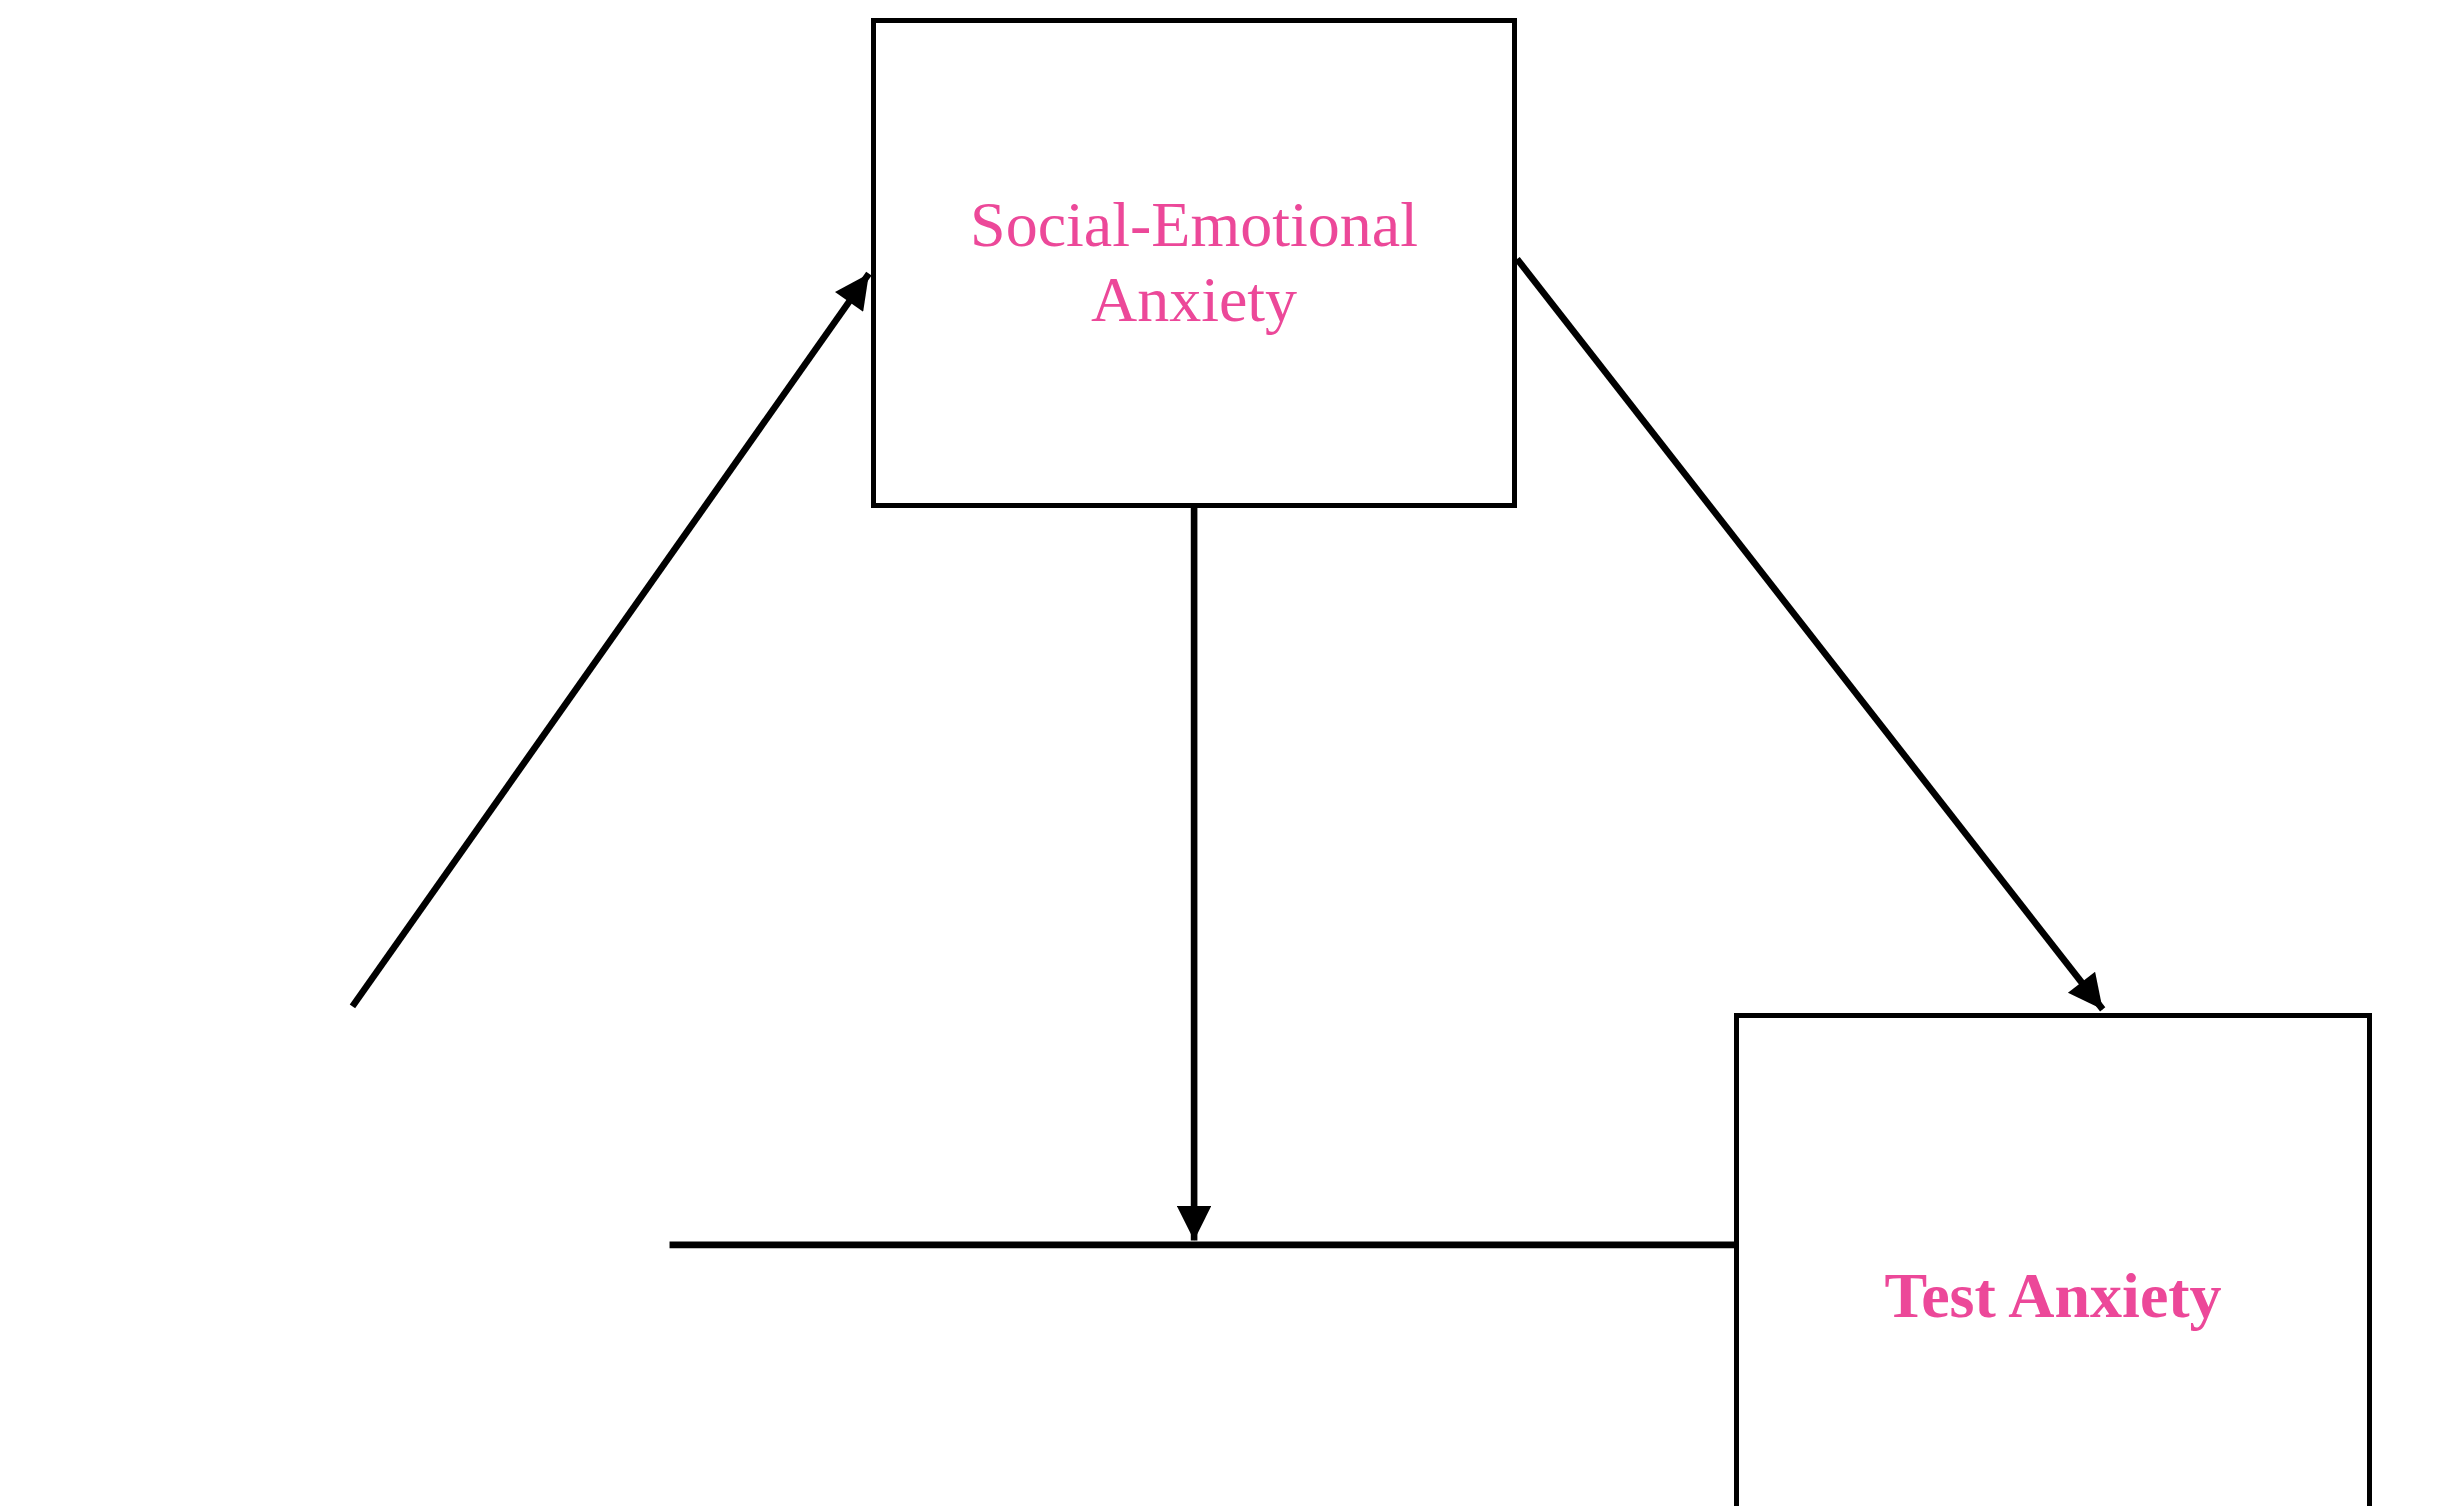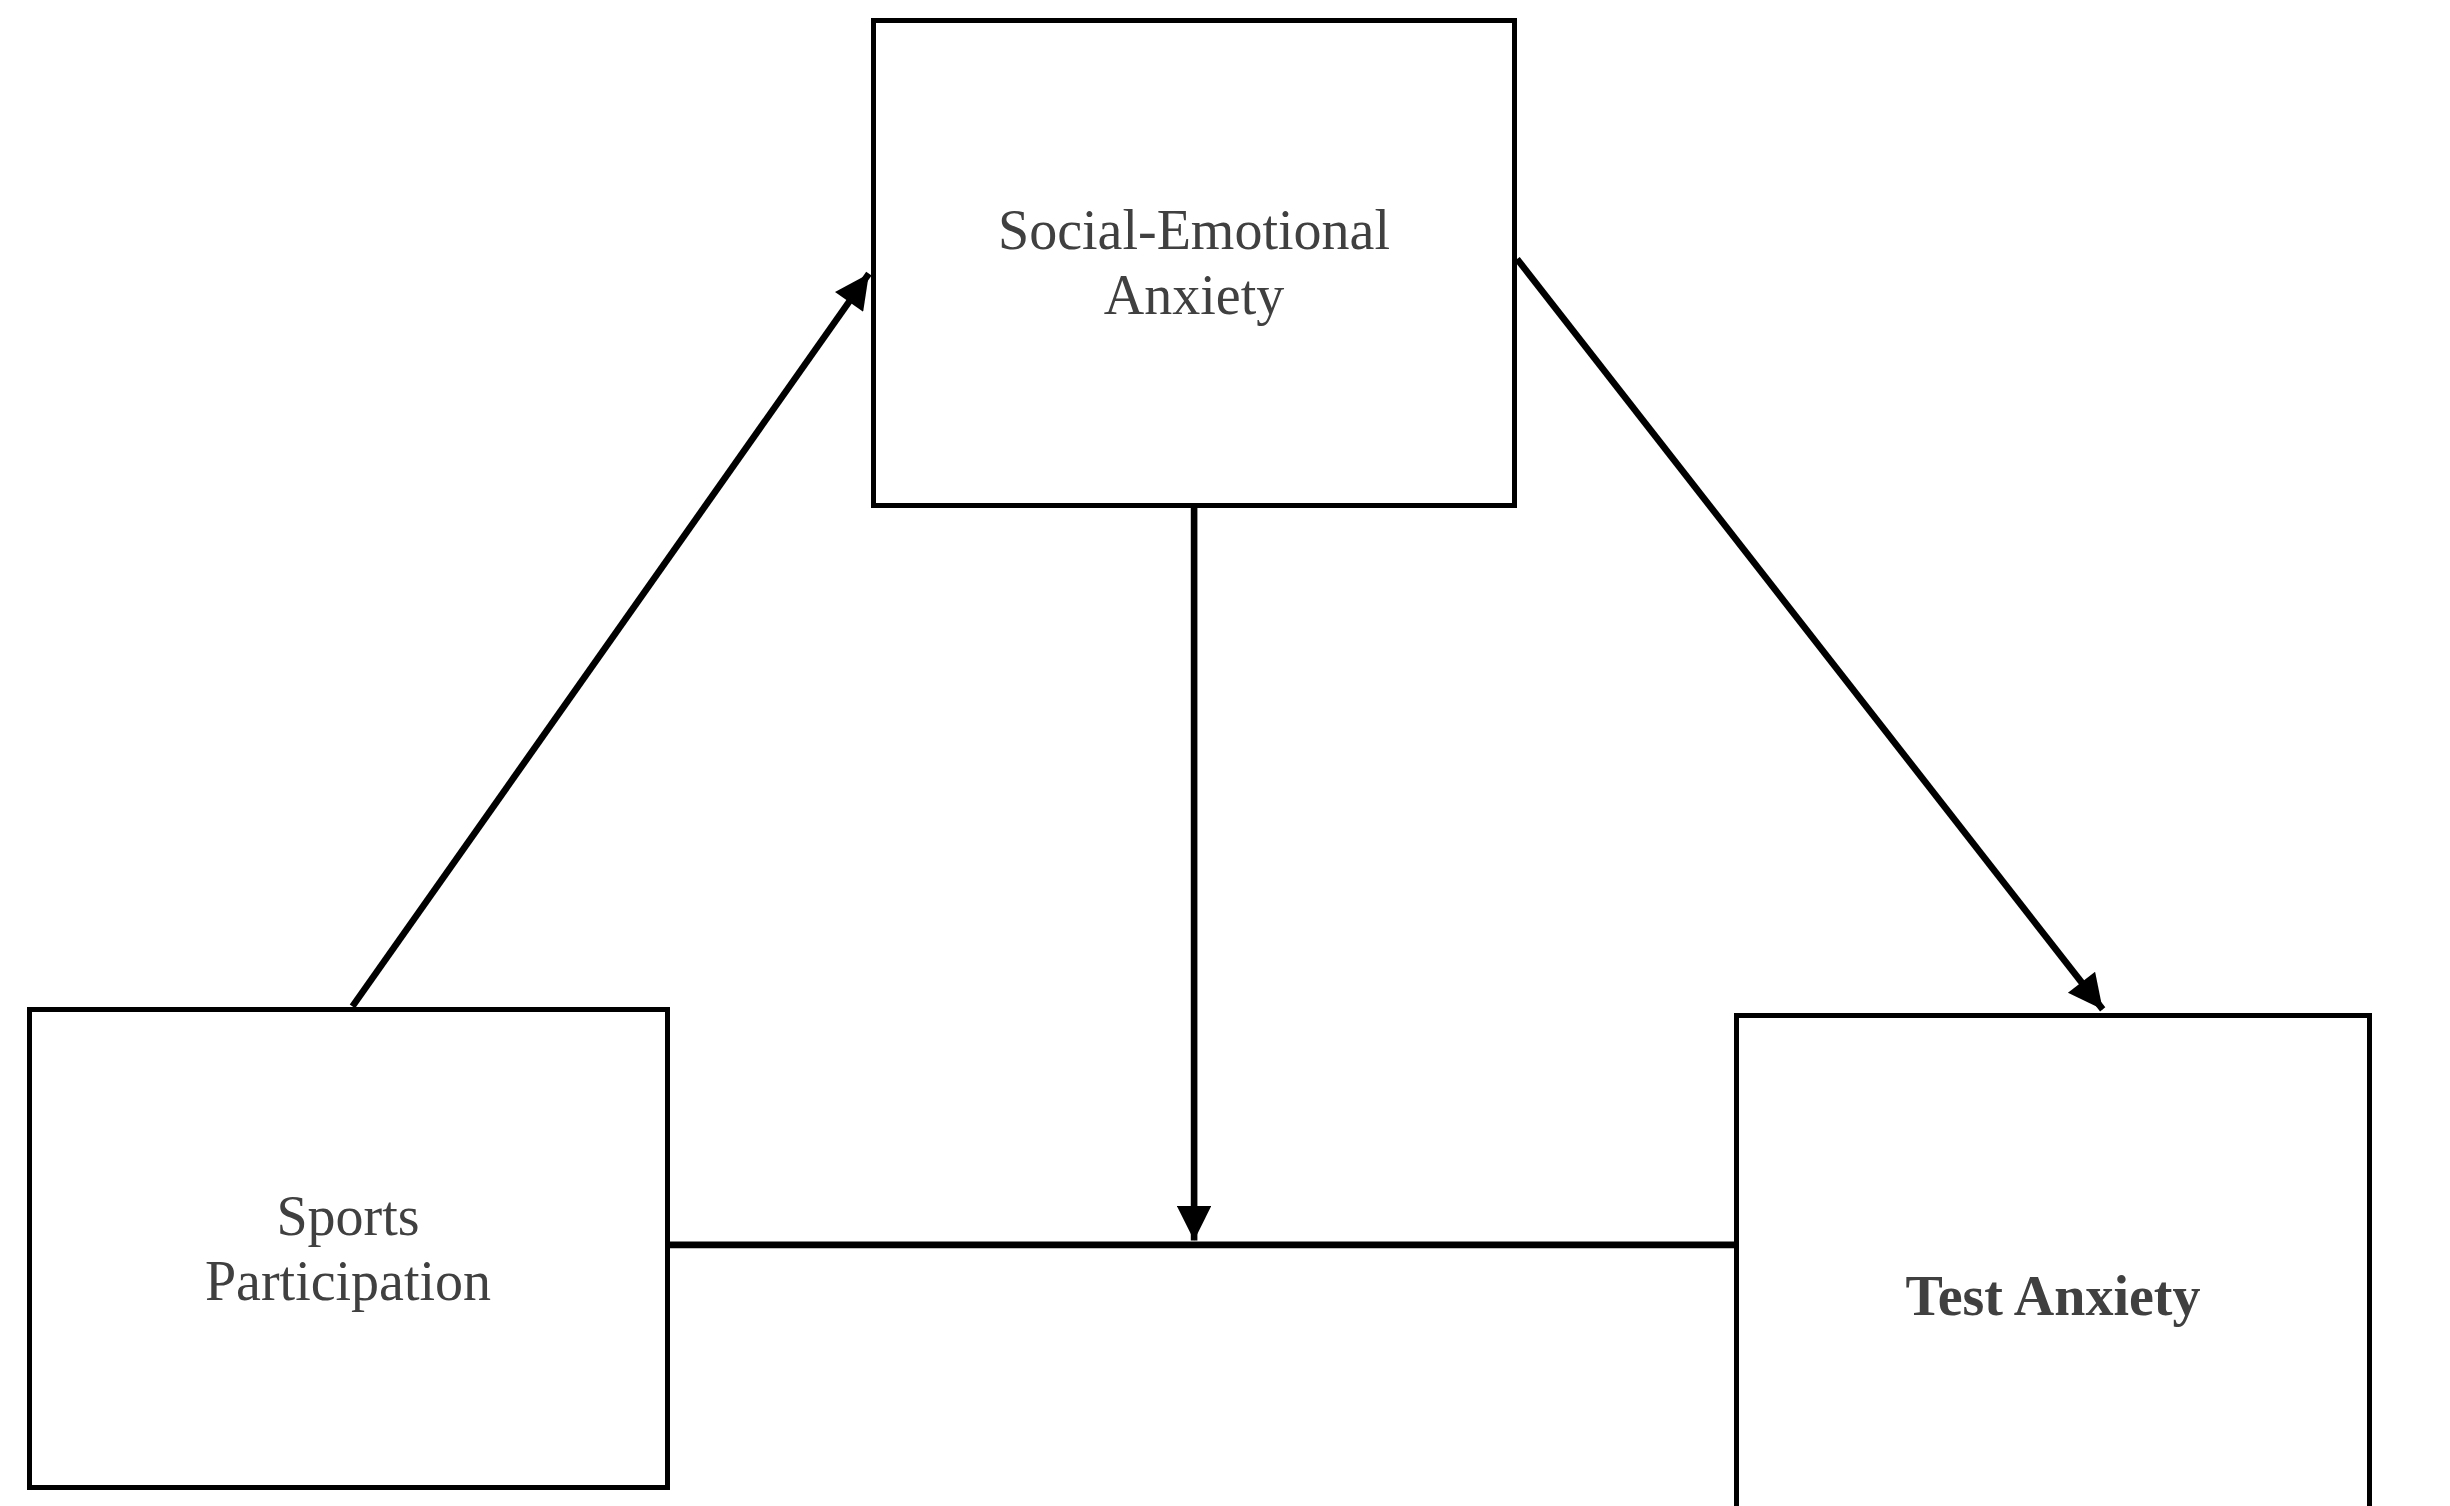--- a/index.html
+++ b/index.html
@@ -30,22 +30,22 @@
     position: absolute;
     box-sizing: border-box;
     background: #ffffff;
     border: 5.9px solid #000000;
     display: flex;
     align-items: center;
     justify-content: center;
     text-align: center;
   }
   .node .label {
-    color: #404040;
-    font-size: 56px;
+    color: #ec4899;
+    font-size: 64px;
     line-height: 1.16;
     letter-spacing: 0px;
   }
   .node .label span {
     display: block;
     white-space: nowrap;
   }
   .node-skills  { left: 871px; top: 17.7px;   width: 646px; height: 490px; }
   .node-sports  { left: 26.5px;   top: 1007px; width: 643px; height: 483px; }
   .node-anxiety { left: 1734px; top: 1013px; width: 638px; height: 567px; font-weight: bold; }
@@ -67,26 +67,20 @@
     <line x1="910" y1="1692" x2="2427" y2="1692" marker-end="url(#ah)"></line>
   </svg>
 
   <div class="node node-skills">
     <div class="label">
       <span>Social-Emotional</span>
       <span>Anxiety</span>
     </div>
   </div>
 
-  <div class="node node-sports">
-    <div class="label">
-      <span>Sports</span>
-      <span>Participation</span>
-    </div>
-  </div>
 
   <div class="node node-anxiety">
     <div class="label">
       <span>Test Anxiety</span>
     </div>
   </div>
 
 </div>
 
 

